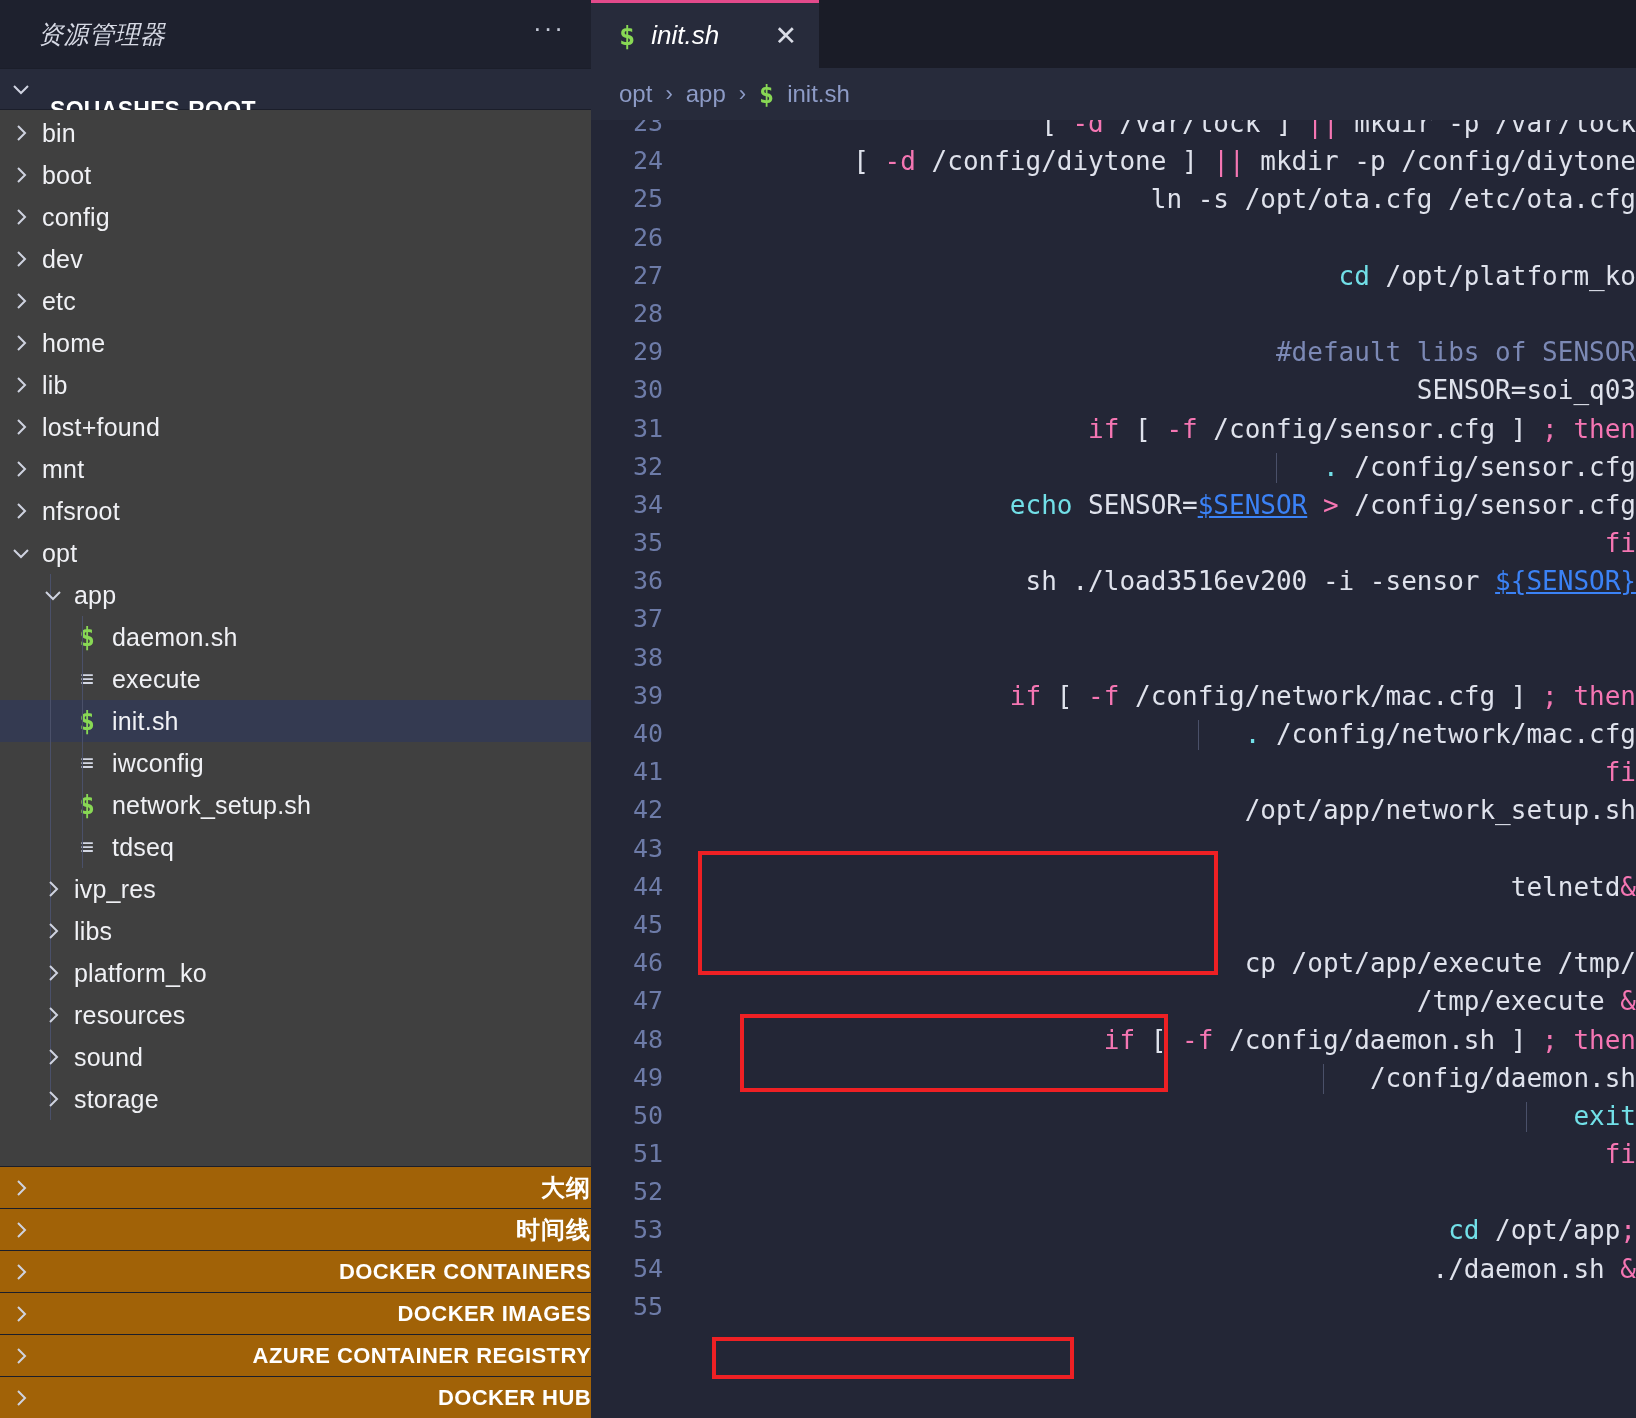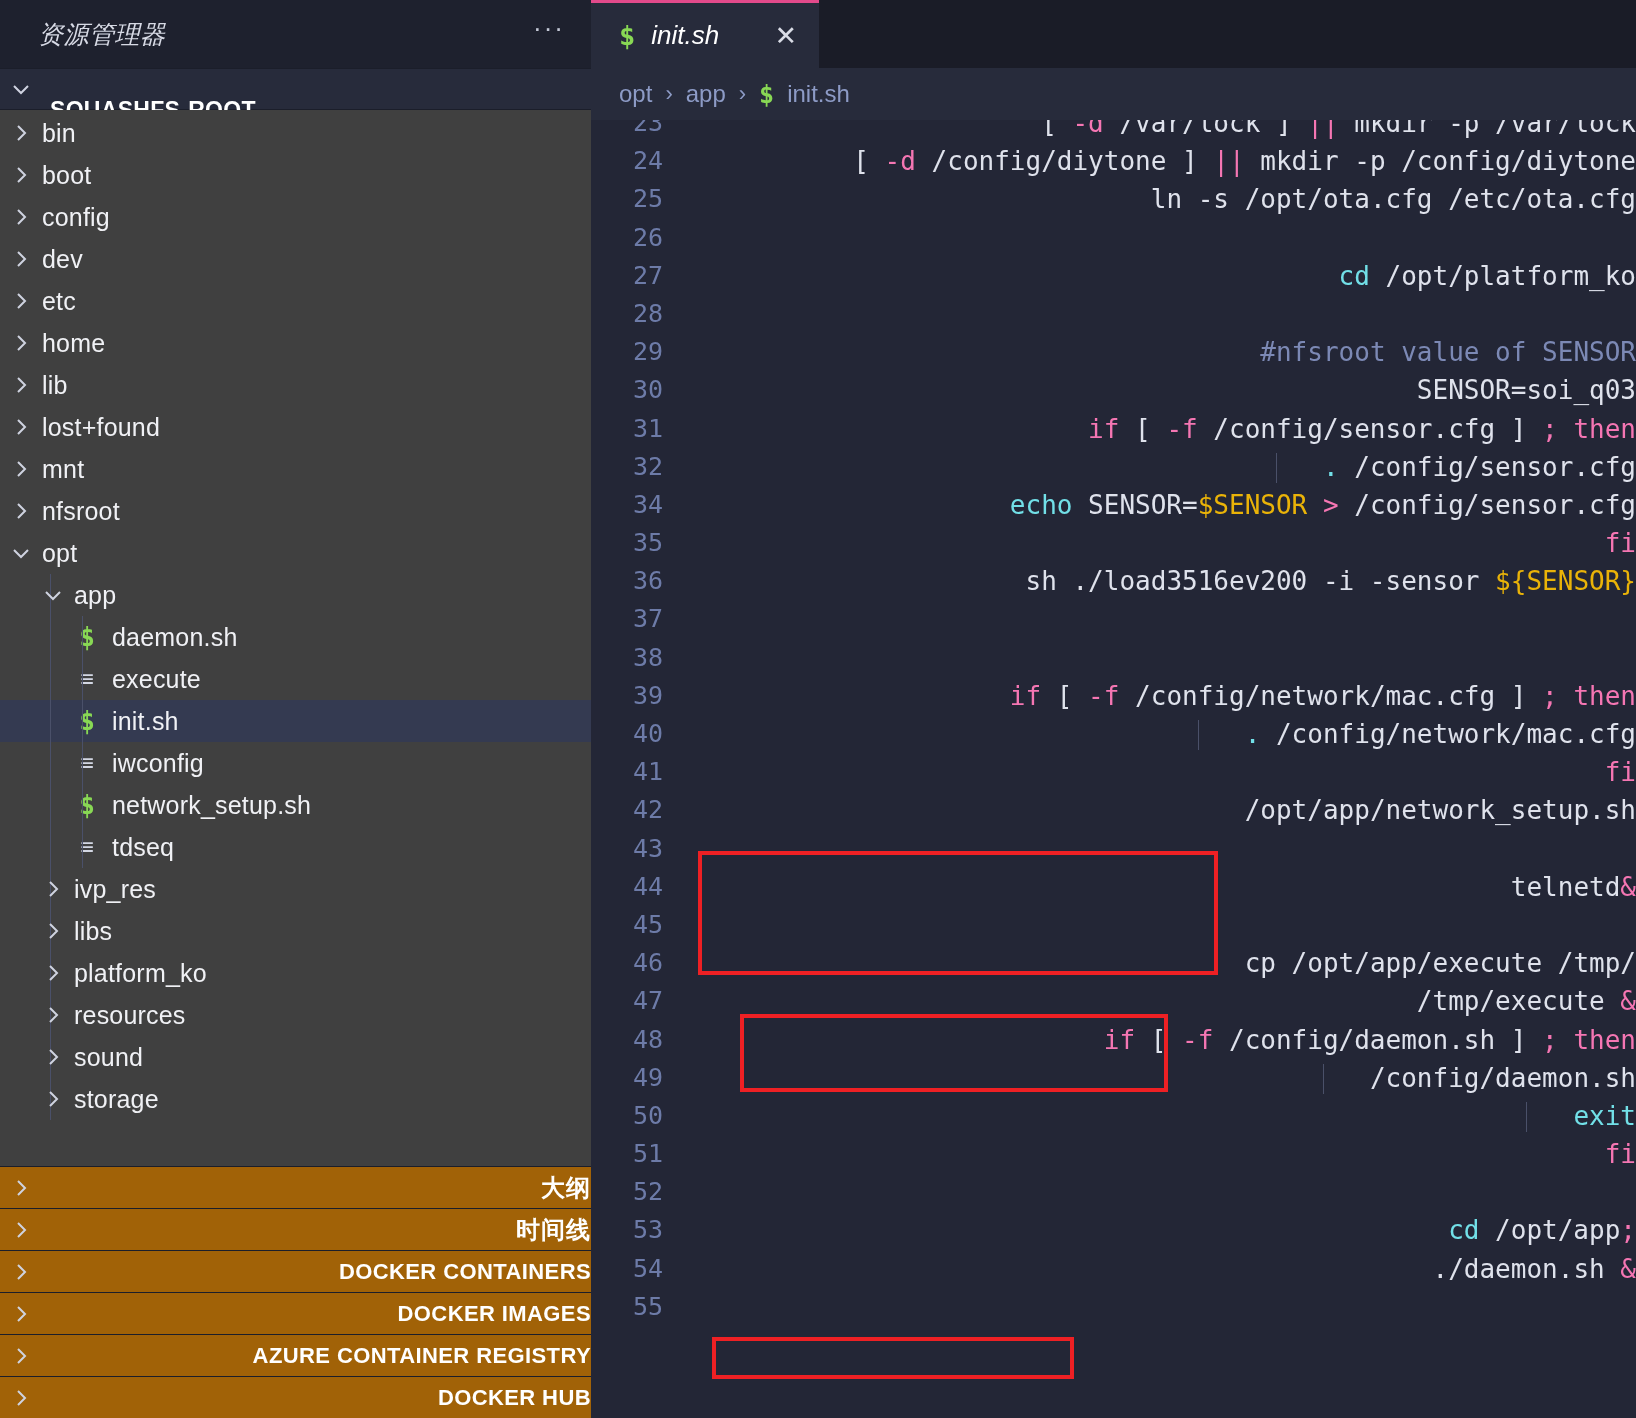--- a/index.html
+++ b/index.html
@@ -235,21 +235,21 @@
     text-align: right;
     padding-right: 22px;
     color: #6d7ba8;
     font-size: 25px;
   }
   .ct { color: #dfe2ec; position: relative; }
 
   
   .kw  { color: #f576b3; }  
   .cmd { color: #72e0e8; }  
-  .var { color: #eab308; }  
+  .var { color: #3b82f6; text-decoration: underline; }  
   .cmt { color: #7c89b5; }  
   .plain { color: #dfe2ec; }
 
   .indent {
     display: inline-block;
     width: 1px;
     height: 30px;
     background: #4a5069;
     vertical-align: -7px;
     margin-right: -1px;
@@ -569,21 +569,21 @@
     </div>
 
     <div class="editor">
       <div class="code" id="code">
           <div class="cl"><span class="ln">23</span><span class="ct"><span class="plain">[ </span><span class="kw">-d</span><span class="plain"> /var/lock ] </span><span class="kw">||</span><span class="plain"> mkdir -p /var/lock</span></span></div>
           <div class="cl"><span class="ln">24</span><span class="ct"><span class="plain">[ </span><span class="kw">-d</span><span class="plain"> /config/diytone ] </span><span class="kw">||</span><span class="plain"> mkdir -p /config/diytone</span></span></div>
           <div class="cl"><span class="ln">25</span><span class="ct"><span class="plain">ln -s /opt/ota.cfg /etc/ota.cfg</span></span></div>
           <div class="cl"><span class="ln">26</span><span class="ct"></span></div>
           <div class="cl"><span class="ln">27</span><span class="ct"><span class="cmd">cd</span><span class="plain"> /opt/platform_ko</span></span></div>
           <div class="cl"><span class="ln">28</span><span class="ct"></span></div>
-          <div class="cl"><span class="ln">29</span><span class="ct"><span class="cmt">#nfsroot value of SENSOR</span></span></div>
+          <div class="cl"><span class="ln">29</span><span class="ct"><span class="cmt">#default libs of SENSOR</span></span></div>
           <div class="cl"><span class="ln">30</span><span class="ct"><span class="plain">SENSOR=soi_q03</span></span></div>
           <div class="cl"><span class="ln">31</span><span class="ct"><span class="kw">if</span><span class="plain"> [ </span><span class="kw">-f</span><span class="plain"> /config/sensor.cfg ] </span><span class="kw">;</span><span class="plain"> </span><span class="kw">then</span></span></div>
           <div class="cl"><span class="ln">32</span><span class="ct"><span class="indent"></span><span class="plain">   </span><span class="cmd">.</span><span class="plain"> /config/sensor.cfg</span></span></div>
           <div class="cl"><span class="ln">34</span><span class="ct"><span class="cmd">echo</span><span class="plain"> SENSOR=</span><span class="var">$SENSOR</span><span class="plain"> </span><span class="kw">&gt;</span><span class="plain"> /config/sensor.cfg</span></span></div>
           <div class="cl"><span class="ln">35</span><span class="ct"><span class="kw">fi</span></span></div>
           <div class="cl"><span class="ln">36</span><span class="ct"><span class="plain">sh ./load3516ev200 -i -sensor </span><span class="var">${SENSOR}</span></span></div>
           <div class="cl"><span class="ln">37</span><span class="ct"></span></div>
           <div class="cl"><span class="ln">38</span><span class="ct"></span></div>
           <div class="cl"><span class="ln">39</span><span class="ct"><span class="kw">if</span><span class="plain"> [ </span><span class="kw">-f</span><span class="plain"> /config/network/mac.cfg ] </span><span class="kw">;</span><span class="plain"> </span><span class="kw">then</span></span></div>
           <div class="cl"><span class="ln">40</span><span class="ct"><span class="indent"></span><span class="plain">   </span><span class="cmd">.</span><span class="plain"> /config/network/mac.cfg</span></span></div>

